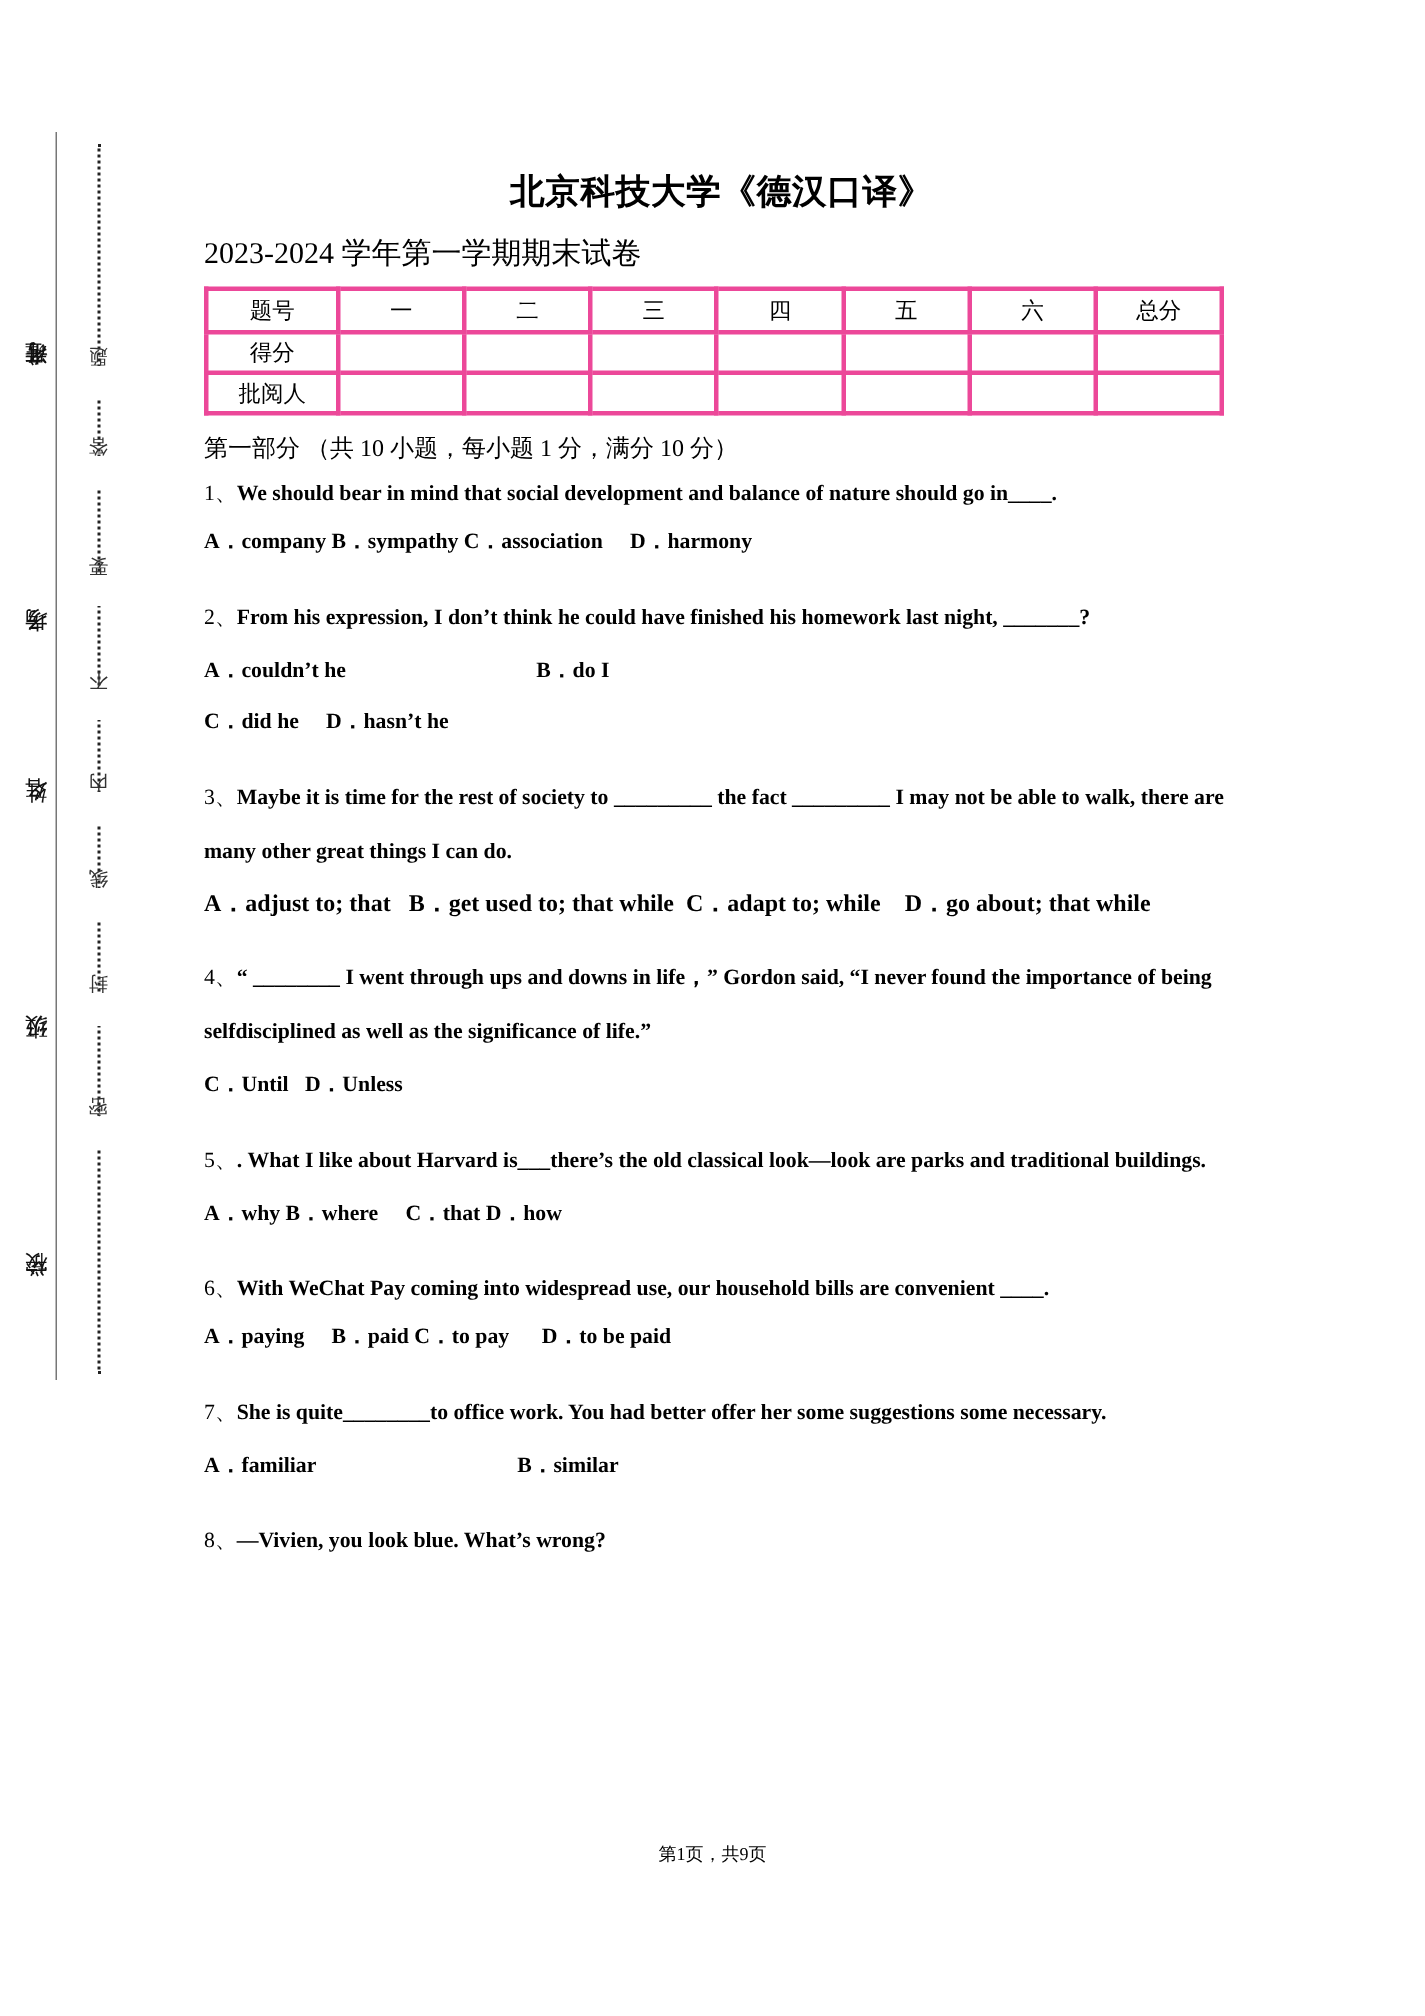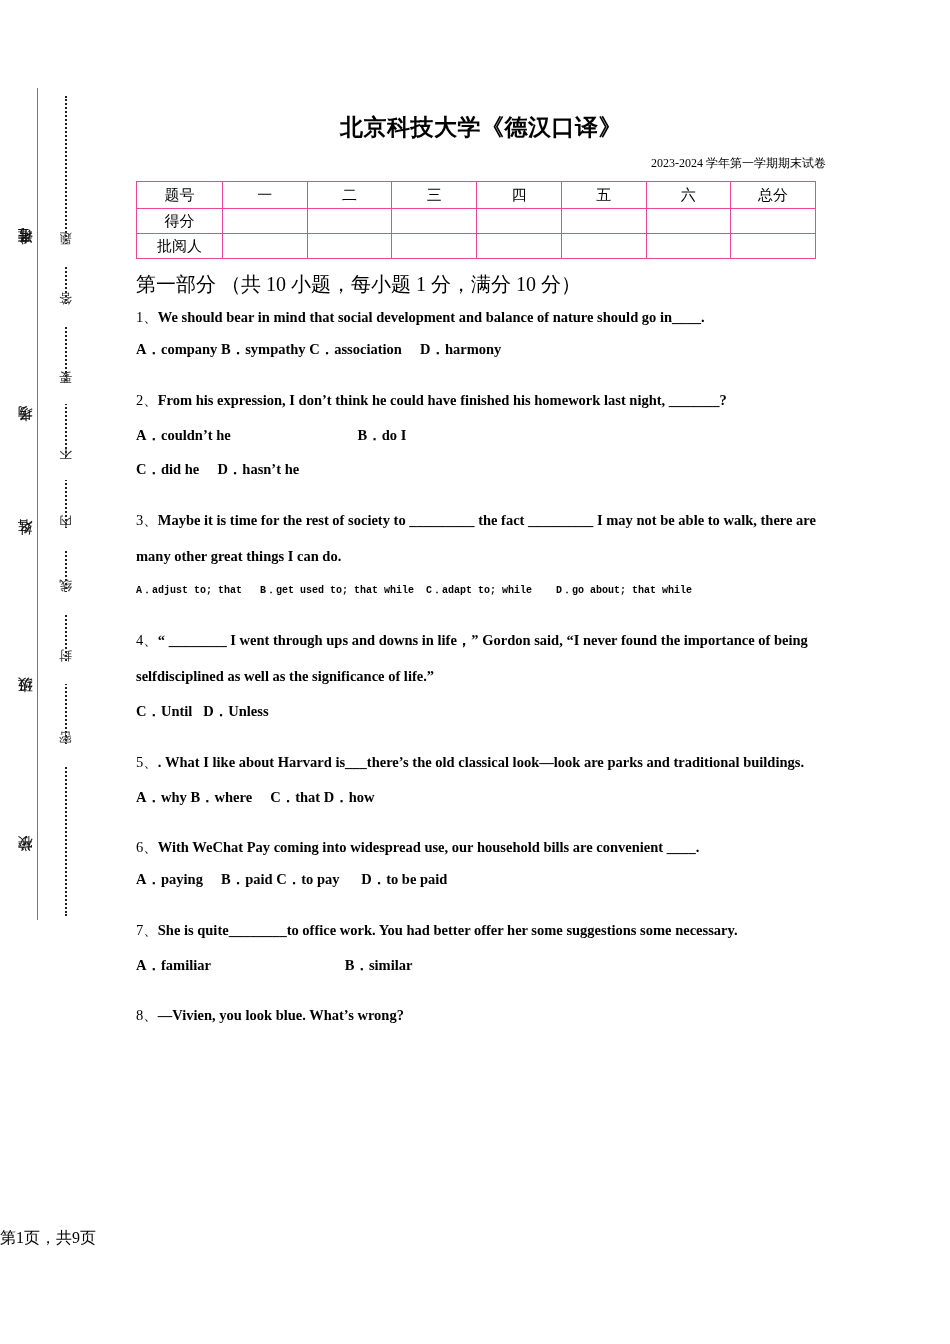--- a/index.html
+++ b/index.html
@@ -84,53 +84,53 @@
     font-family: "Liberation Sans", "DejaVu Sans", sans-serif;
     font-weight: bold;
     font-size: 23px;
     letter-spacing: 0.5px;
     color: #000000;
   }
   .doc-subtitle {
     margin: 0;
     padding-top: 12px;
     padding-bottom: 9px;
-    text-align: right;
-    font-size: 12px;
+    text-align: left;
+    font-size: 20px;
     font-weight: normal;
     color: #000000;
   }
 
   
   table.score-table {
     border-collapse: collapse;
     width: 680px;
     table-layout: fixed;
   }
   table.score-table td {
-    border: 1px solid #ec4899;
+    border: 3px solid #ec4899;
     height: 22px;
     text-align: center;
     vertical-align: middle;
     font-size: 15px;
     padding: 1px 0;
   }
   table.score-table td.label-col {
     width: 85px;
   }
   table.score-table tr.header-row td {
     height: 24px;
   }
 
   
   .section-heading {
     margin: 0;
     padding-top: 12px;
     padding-bottom: 2px;
-    font-size: 20px;
+    font-size: 16px;
     font-weight: normal;
     color: #000000;
   }
   .q-block {
     margin-top: 10px;
   }
   .q-text {
     font-size: 14.5px;
     font-weight: bold;
     line-height: 36px;
@@ -147,22 +147,22 @@
     color: #000000;
     white-space: pre;
   }
 
   
   .page-footer {
     position: absolute;
     left: 0;
     top: 1228px;
     width: 950px;
-    text-align: left;
-    font-size: 16px;
+    text-align: center;
+    font-size: 12px;
     color: #000000;
   }
 </style>
 </head>
 <body>
 
 <div class="margin-area">
   <div class="seal-solid-line"></div>
   <div class="seal-dotted-line"></div>
 
@@ -236,21 +236,21 @@
       <span class="q-num">2、</span><span>From his expression, I don’t think he could have finished his homework last night, _______?</span>
     </div>
     <div class="q-opts">A．couldn’t he                                   B．do I</div>
     <div class="q-opts">C．did he     D．hasn’t he</div>
   </div>
 
   <div class="q-block" style="margin-top:16px;">
     <div class="q-text">
       <span class="q-num">3、</span><span>Maybe it is time for the rest of society to _________ the fact _________ I may not be able to walk, there are many other great things I can do.</span>
     </div>
-    <div class="q-opts" style="font-size:10px;font-family:Liberation Mono, monospace;">A．adjust to; that   B．get used to; that while  C．adapt to; while    D．go about; that while</div>
+    <div class="q-opts" style="font-size:16px;">A．adjust to; that   B．get used to; that while  C．adapt to; while    D．go about; that while</div>
   </div>
 
   <div class="q-block" style="margin-top:14px;">
     <div class="q-text">
       <span class="q-num">4、</span><span>“ ________  I went through ups and downs in life，” Gordon said, “I never found the importance of being selfdisciplined as well as the significance of life.”</span>
     </div>
     <div class="q-opts">C．Until   D．Unless</div>
   </div>
 
   <div class="q-block" style="margin-top:16px;">

